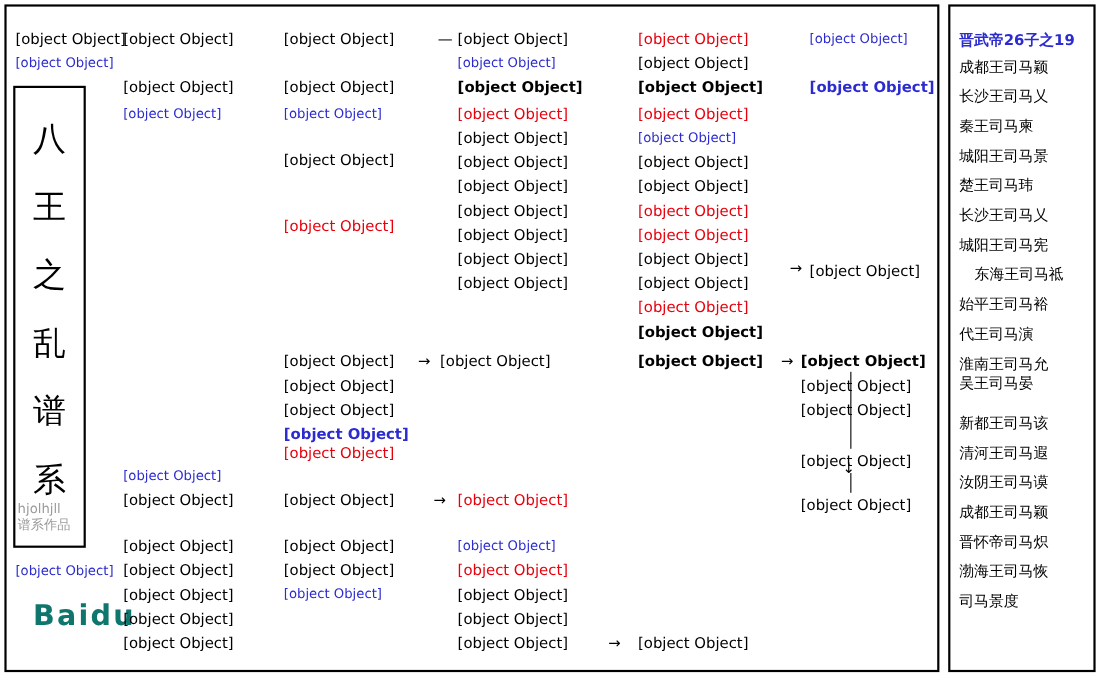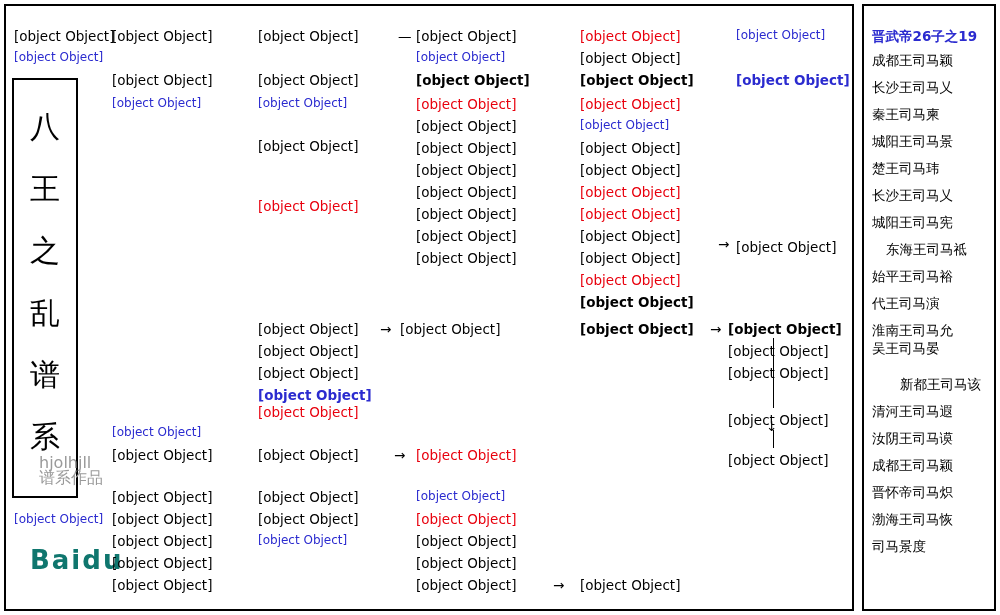--- a/index.html
+++ b/index.html
@@ -38,21 +38,21 @@
     text-align:center;
     letter-spacing:0;
   }
   .wm{
     position:absolute;left:30px;top:545px;
     font-size:26px;color:#0f766e;font-weight:bold;
     letter-spacing:2px;
   }
   .hj{
     position:absolute;left:16px;top:455px;
-    font-size:16px;color:#9a9a9a;line-height:15px;margin-left:23px;
+    font-size:12px;color:#9a9a9a;line-height:15px;
   }
   .vline{position:absolute;background:#000;width:1px;}
   .rc{position:absolute;white-space:nowrap;}
 </style>
 </head>
 <body>
 
 <div class="frame" id="main-frame"></div>
 <div class="frame" id="right-frame"></div>
 
@@ -163,20 +163,20 @@
     <div class="rc" style="left: 872px; top: 106px;">秦王司马柬</div>
     <div class="rc" style="left: 872px; top: 133px;">城阳王司马景</div>
     <div class="rc" style="left: 872px; top: 160px;">楚王司马玮</div>
     <div class="rc" style="left: 872px; top: 187px;">长沙王司马乂</div>
     <div class="rc" style="left: 872px; top: 214px;">城阳王司马宪</div>
     <div class="rc" style="left: 872px; top: 241px; margin-left: 14px;">东海王司马祗</div>
     <div class="rc" style="left: 872px; top: 268px;">始平王司马裕</div>
     <div class="rc" style="left: 872px; top: 295px;">代王司马演</div>
     <div class="rc" style="left: 872px; top: 322px; text-align: right;">淮南王司马允</div>
     <div class="rc" style="left: 872px; top: 340px;">吴王司马晏</div>
-    <div class="rc" style="left: 872px; top: 376px; margin-left: 28px;">新都王司马该</div>
+    <div class="rc" style="left: 872px; top: 376px;">新都王司马该</div>
     <div class="rc" style="left: 872px; top: 403px;">清河王司马遐</div>
     <div class="rc" style="left: 872px; top: 430px;">汝阴王司马谟</div>
     <div class="rc" style="left: 872px; top: 457px;">成都王司马颖</div>
     <div class="rc" style="left: 872px; top: 484px;">晋怀帝司马炽</div>
     <div class="rc" style="left: 872px; top: 511px;">渤海王司马恢</div>
     <div class="rc" style="left: 872px; top: 538px;">司马景度</div>
   </div>
 
 </body></html>

